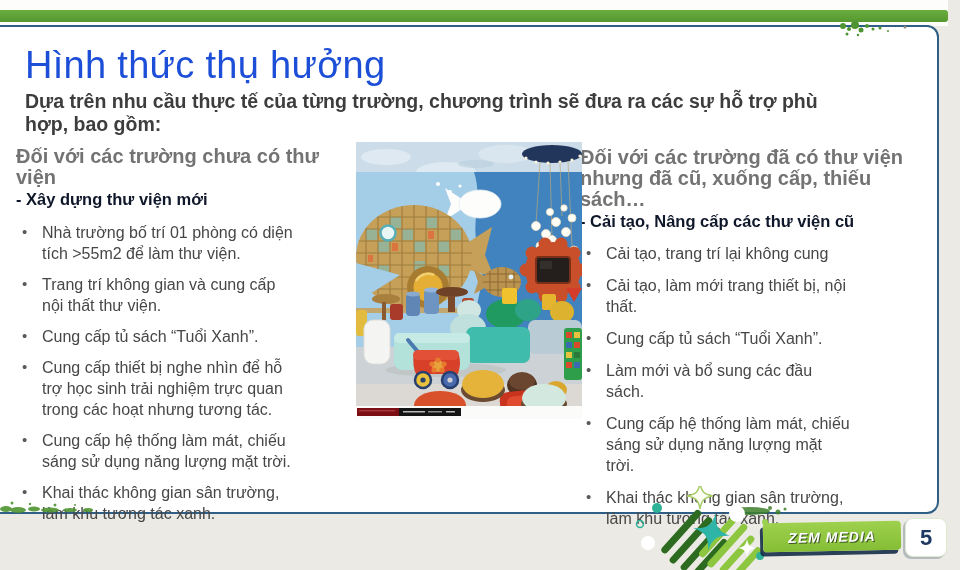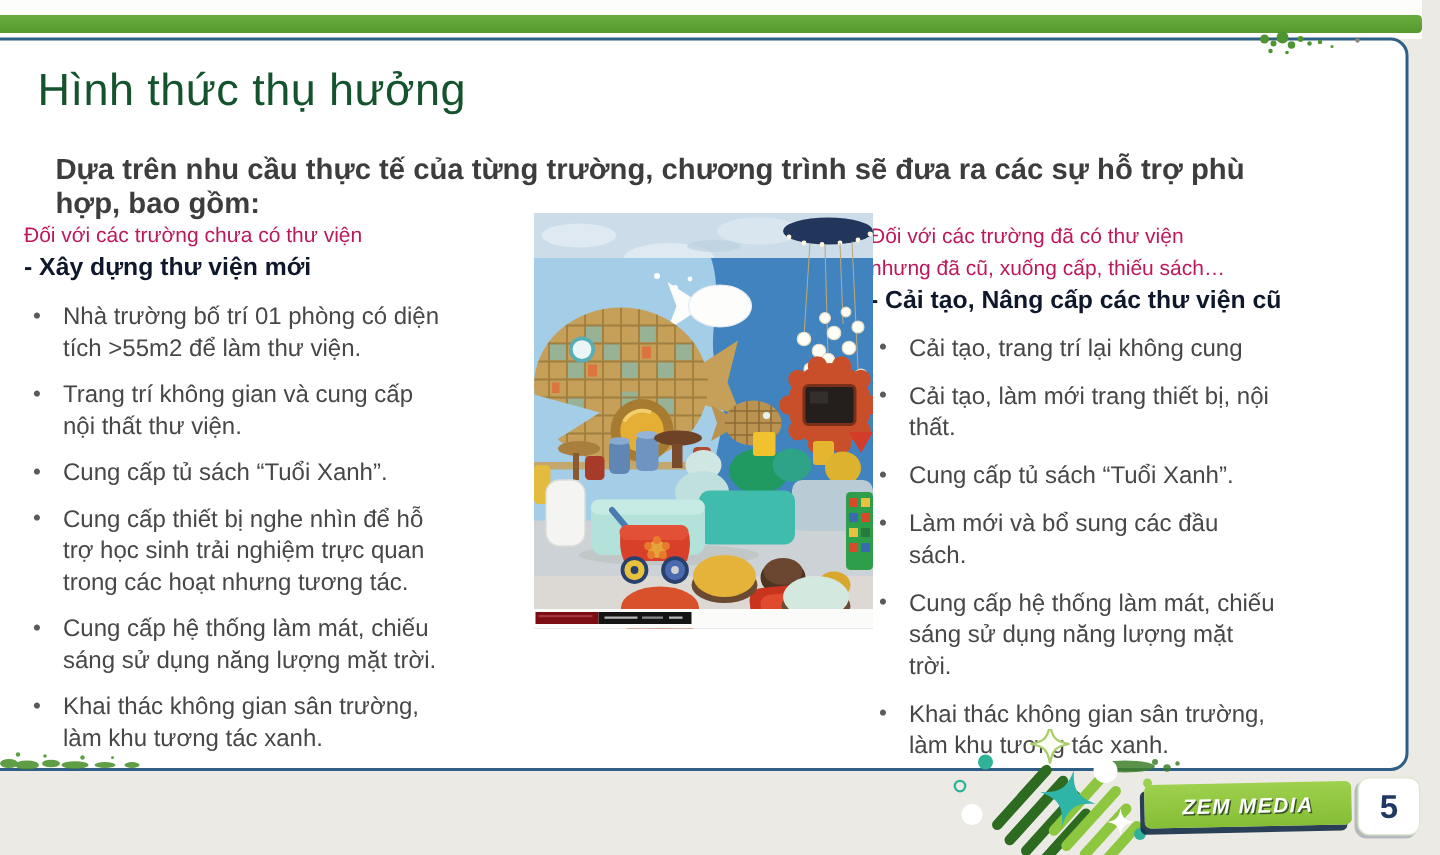--- a/index.html
+++ b/index.html
@@ -6,29 +6,29 @@
   .stage{position:relative;width:960px;height:570px;overflow:hidden;
          background:#ECEAE4;font-family:"Liberation Sans",sans-serif;}
   .abs{position:absolute;}
 
   .band-top{left:0;top:0;width:948px;height:26px;background:#FDFDFC;}
   .green-top{left:0;top:10px;width:948px;height:12px;
              background:linear-gradient(#69ac3e,#55982e);border-radius:0 3px 3px 0;}
   .content-box{left:-18px;top:25px;width:953px;height:485px;background:#FFFFFF;
                border:2px solid #2F5F86;border-radius:12px;}
 
-  .page-title{left:25px;top:44px;font-size:30px;font-weight:400;color:#14532d;
+  .page-title{left:25px;top:44px;font-size:38px;font-weight:400;color:#1d4ed8;
               letter-spacing:.3px;margin:0;}
-  .intro{left:25px;top:90px;width:890px;margin:12px;font-size:19.5px;font-weight:bold;
+  .intro{left:25px;top:90px;width:890px;margin:0;font-size:19.5px;font-weight:bold;
          color:#3D3D3D;line-height:23px;white-space:pre-line;}
 
   .col{margin:0;}
   .col-left{left:16px;top:146px;width:334px;}
   .col-right{left:580px;top:147px;width:326px;}
-  .col-heading{margin:0;font-size:14px;font-weight:normal;color:#be185d;
+  .col-heading{margin:0;font-size:20px;font-weight:bold;color:#737373;
                line-height:21px;white-space:pre-line;}
   .col-subheading{margin:1px 0 0 0;font-size:16.5px;font-weight:bold;color:#0f172a;
                   line-height:21px;}
   ul.bullets{list-style:none;margin:12px 0 0 0;padding:0;}
   .col-right ul.bullets{margin-top:11px;}
   ul.bullets li{position:relative;padding-left:26px;margin-bottom:10px;
                 font-size:16px;color:#474747;line-height:21px;}
   .col-right ul.bullets li{margin-bottom:11px;}
   .dot{position:absolute;left:6px;top:-1px;color:#5a5a5a;font-size:15px;}
   .btxt{white-space:pre-line;text-align:center;}

